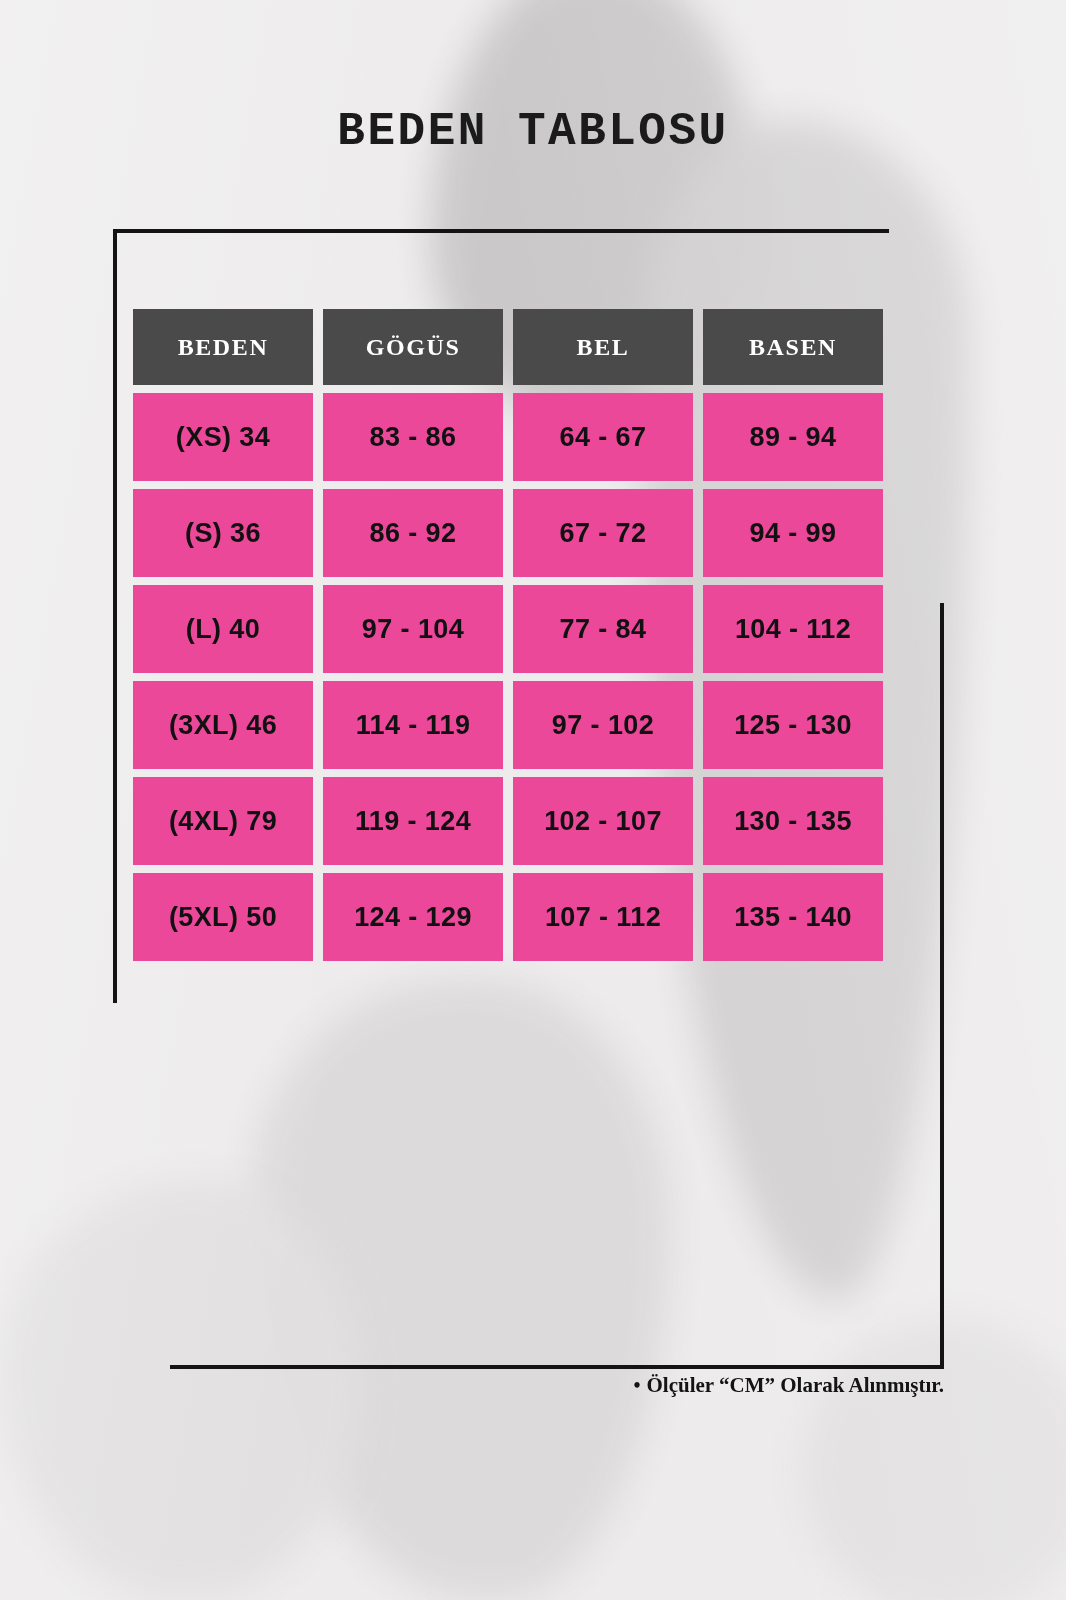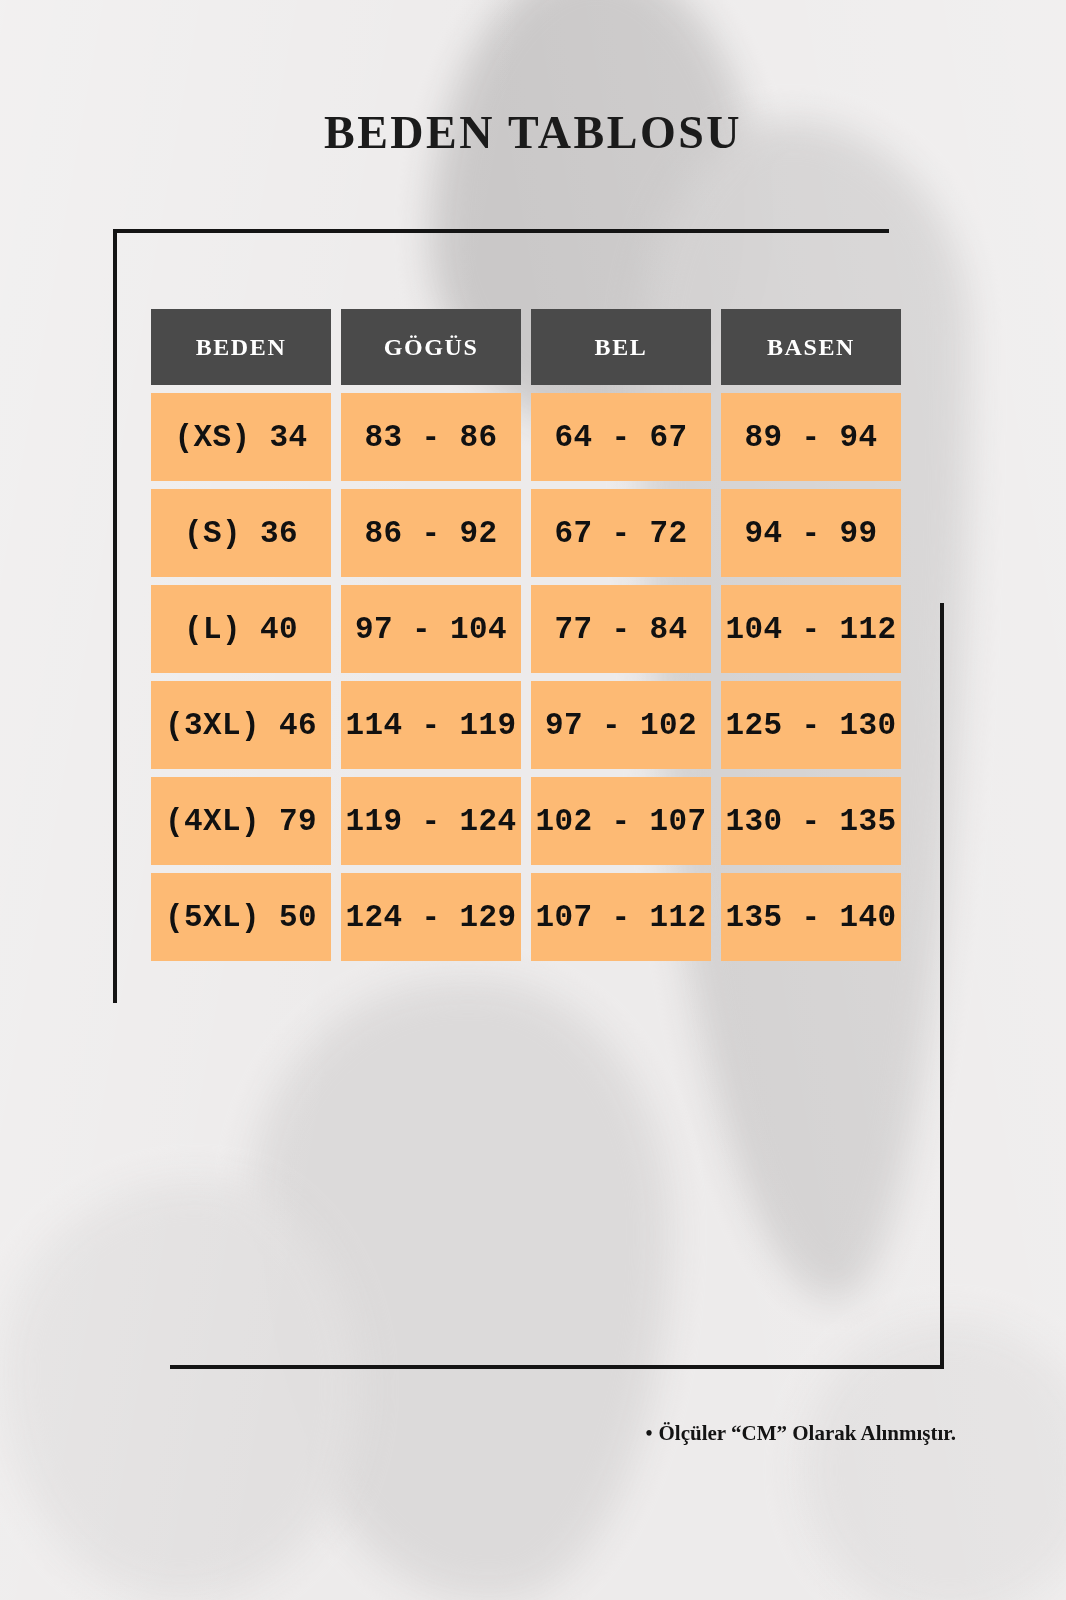--- a/index.html
+++ b/index.html
@@ -74,21 +74,21 @@
     width: 1066px;
     height: 1600px;
   }
 
   .title {
     position: absolute;
     top: 106px;
     left: 0;
     width: 1066px;
     text-align: center;
-    font-family: Liberation Serif, serif;
+    font-family: Liberation Mono, monospace;
     font-weight: bold;
     font-size: 46px;
     letter-spacing: 2.5px;
     color: #1b1b1b;
   }
 
   
   .bracket {
     position: absolute;
     border-color: #141414;
@@ -107,62 +107,61 @@
     left: 170px;
     top: 603px;
     width: 770px;
     height: 762px;
     border-right-width: 4px;
     border-bottom-width: 4px;
   }
 
   table.size-table {
     position: absolute;
-    left: 141px;
+    left: 123px;
     top: 301px;
     width: 770px;
     border-collapse: separate;
     border-spacing: 10px 8px;
   }
   table.size-table th {
     background: #4a4a4a;
     color: #ffffff;
     font-family: "Liberation Serif", serif;
     font-weight: bold;
     font-size: 24px;
     letter-spacing: 1.6px;
     height: 74px;
     width: 25%;
     text-align: center;
     vertical-align: middle;
   }
   table.size-table td {
-    background: #fdba74;
+    background: #ec4899;
     color: #111111;
-    font-family: Liberation Mono, monospace;
-    font-weight: bold;
-    font-size: 31px;
+    font-family: Liberation Sans, sans-serif;
+    font-weight: bold;
+    font-size: 27px;
     height: 86px;
     width: 25%;
     text-align: center;
     vertical-align: middle;
     letter-spacing: 0.4px;
   }
 
   .footnote {
     position: absolute;
-    left: 16px;
+    left: 4px;
     top: 1373px;
     width: 940px;
     text-align: right;
     font-family: "Liberation Serif", serif;
     font-weight: bold;
     font-size: 21px;
     color: #141414;
-    margin-top: 48px;
   }
   .footnote .bullet {
     font-size: 20px;
     margin-right: 6px;
   }
 </style>
 </head>
 <body>
 
 <div class="page">

